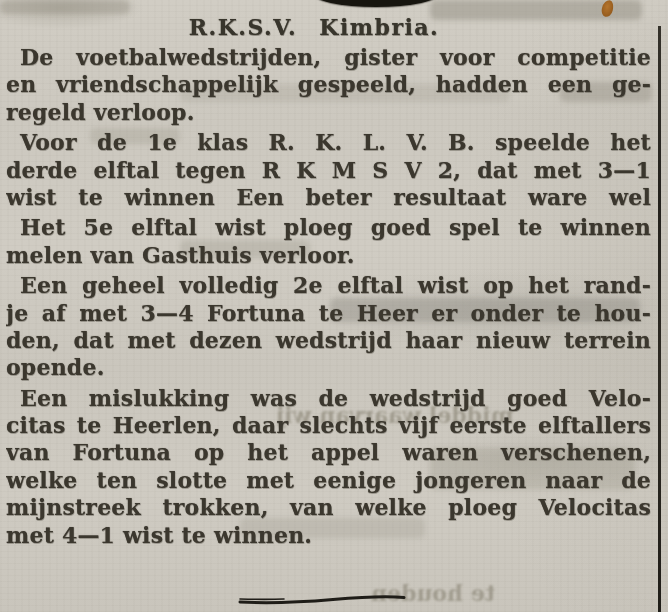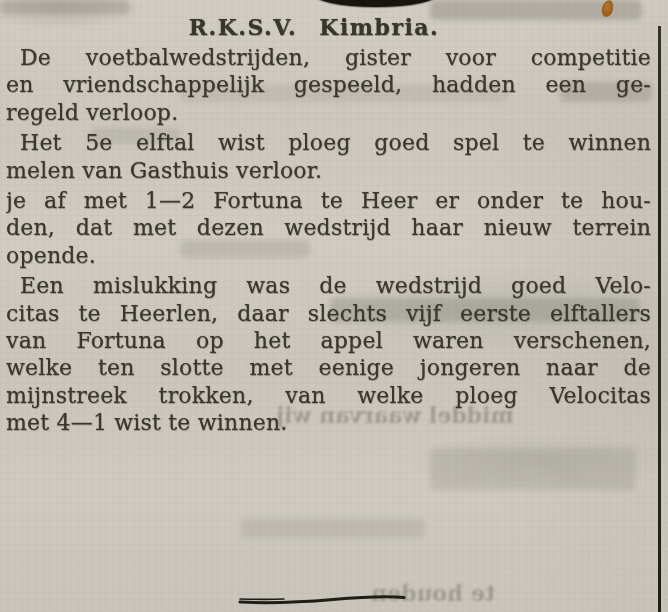--- a/index.html
+++ b/index.html
@@ -37,21 +37,21 @@
     color: #38352c;
     text-shadow: 0 0 1px rgba(56,53,44,0.65), 0.6px 0.6px 0.5px rgba(56,53,44,0.35);
   }
 
   
   .article-body {
     position: absolute;
     top: 44px; left: 6px;
     width: 645px;
     font-size: 22px;
-    font-weight: normal;
+    font-weight: bold;
     color: #3b372e;
     text-shadow: 0 0 1px rgba(59,55,46,0.55), 0.5px 0.5px 0.4px rgba(59,55,46,0.30);
     letter-spacing: 0.2px;
   }
   .para { margin: 0; }
   .para + .para { margin-top: 3px; }
   .line {
     line-height: 27.4px;
     height: 27.4px;
     white-space: normal;
@@ -144,27 +144,31 @@
 
   <h1 class="headline">R.K.S.V. Kimbria.</h1>
 
   <div class="article-body">
       <div class="para">
         <div class="line first">De voetbalwedstrijden, gister voor competitie</div>
         <div class="line">en vriendschappelijk gespeeld, hadden een ge-</div>
         <div class="line last">regeld verloop.</div>
       </div>
       <div class="para">
+        <div class="line first">Voor de 1e klas R. K. L. V. B. speelde het</div>
+        <div class="line">derde elftal tegen R K M S V 2, dat met 3—1</div>
+        <div class="line">wist te winnen Een beter resultaat ware wel</div>
       </div>
       <div class="para">
         <div class="line first">Het 5e elftal wist ploeg goed spel te winnen</div>
         <div class="line last">melen van Gasthuis verloor.</div>
       </div>
       <div class="para">
-        <div class="line">je af met 1—2 Fortuna te Heer er onder te hou-</div>
+        <div class="line first">Een geheel volledig 2e elftal wist op het rand-</div>
+        <div class="line">je af met 3—4 Fortuna te Heer er onder te hou-</div>
         <div class="line">den, dat met dezen wedstrijd haar nieuw terrein</div>
         <div class="line last">opende.</div>
       </div>
       <div class="para">
         <div class="line first">Een mislukking was de wedstrijd goed Velo-</div>
         <div class="line">citas te Heerlen, daar slechts vijf eerste elftallers</div>
         <div class="line">van Fortuna op het appel waren verschenen,</div>
         <div class="line">welke ten slotte met eenige jongeren naar de</div>
         <div class="line">mijnstreek trokken, van welke ploeg Velocitas</div>
         <div class="line last">met 4—1 wist te winnen.</div>

